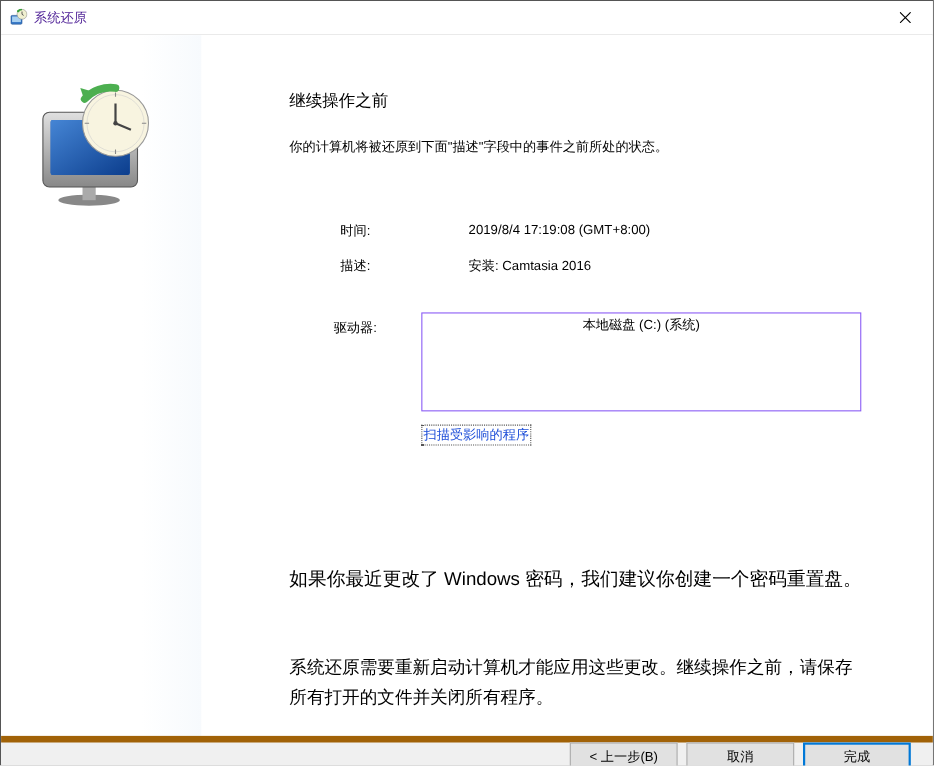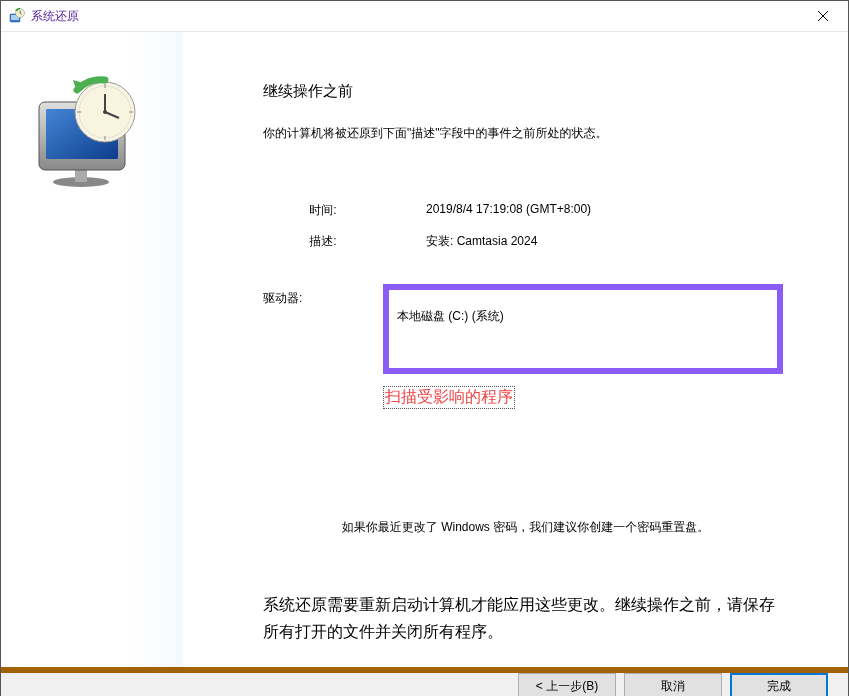--- a/index.html
+++ b/index.html
@@ -80,51 +80,51 @@
       width: 120px;
       font-size: 12px;
     }
     .info-value {
       font-size: 12px;
       margin-left: 43px;
     }
     .drives-row {
       display: flex;
       margin-top: 34px;
+      text-align: center;
     }
     .drives-label {
       width: 120px;
       font-size: 12px;
       padding-top: 6px;
     }
     .drives-box {
       flex: 1;
       max-width: 400px;
       height: 90px;
-      border: 6px solid #8b5cf6;
-      padding: 18px 8px;
+      border: 1px solid #8b5cf6;
+      padding: 2px 8px;
       font-size: 12px;
       background: #fff;
     }
     .scan-link-wrap {
       margin-top: 12px;
       margin-left: 120px;
     }
     .scan-link {
-      color: #ef4444;
-      font-size: 16px;
+      color: #1d4ed8;
+      font-size: 12px;
       cursor: pointer;
       border: 1px dotted #555;
       padding: 0 1px;
       display: inline-block;
     }
     .note1 {
       margin-top: 110px;
-      font-size: 12px;
-      text-align: center;
+      font-size: 17px;
     }
     .note2 {
       margin-top: 57px;
       font-size: 16px;
       line-height: 1.7;
       font-family: Liberation Mono, monospace;
     }
     .footer {
       height: 54px;
       background: #f0f0f0;
@@ -216,21 +216,21 @@
       <div class="heading">继续操作之前</div>
       <div class="subtext">你的计算机将被还原到下面"描述"字段中的事件之前所处的状态。</div>
 
       <div class="info-row">
         <div class="info-label">时间:</div>
         <div class="info-value">2019/8/4 17:19:08 (GMT+8:00)</div>
       </div>
 
       <div class="info-row">
         <div class="info-label">描述:</div>
-        <div class="info-value">安装: Camtasia 2024</div>
+        <div class="info-value">安装: Camtasia 2016</div>
       </div>
 
       <div class="drives-row">
         <div class="drives-label">驱动器:</div>
         <div class="drives-box">
           <div>本地磁盘 (C:) (系统)</div>
         </div>
       </div>
 
       <div class="scan-link-wrap">

